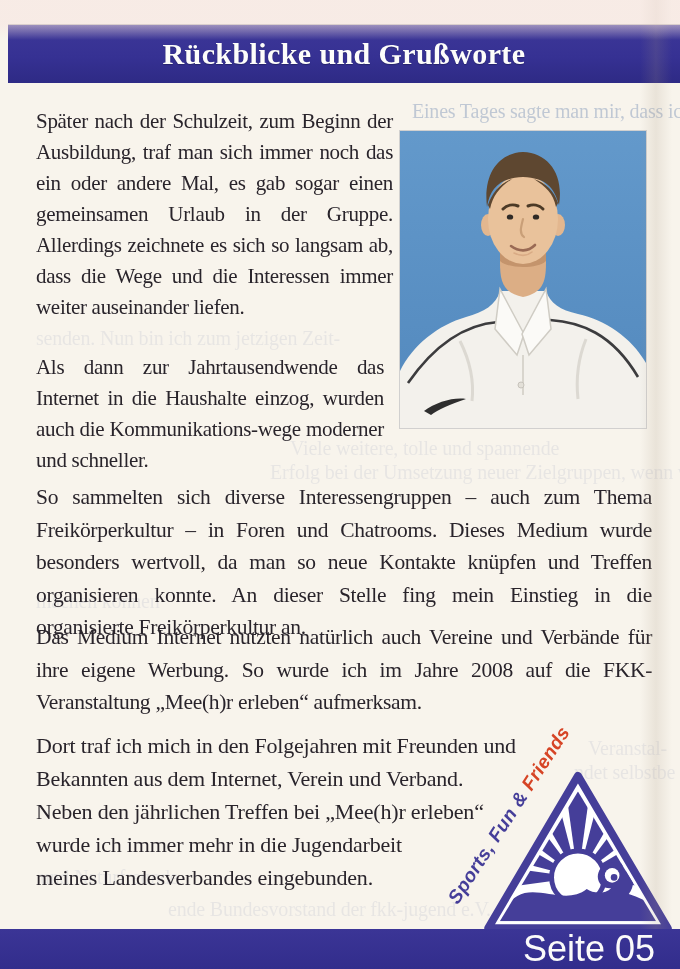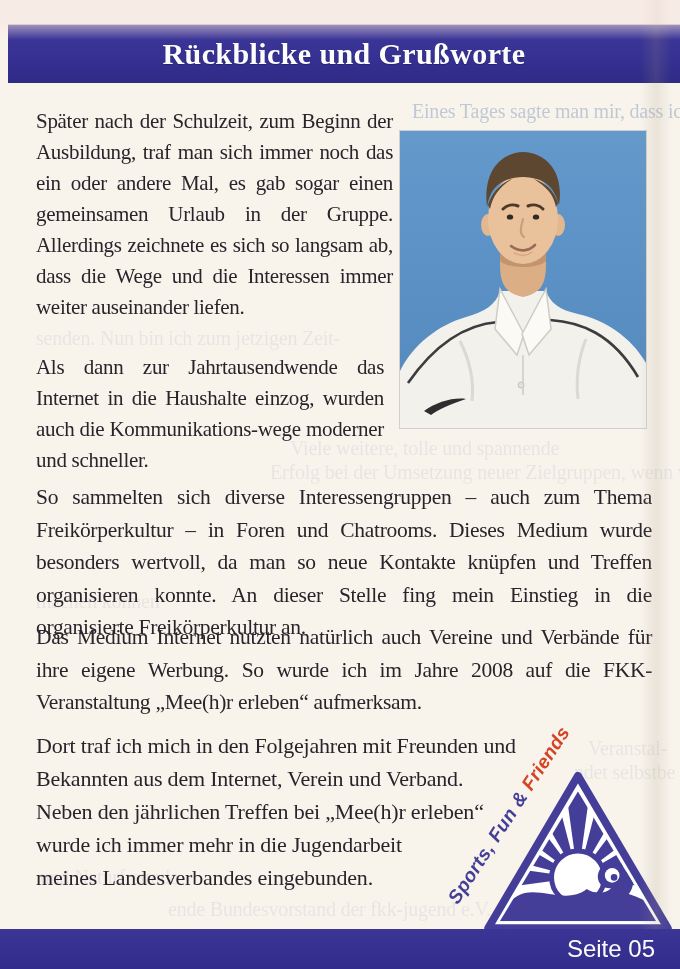--- a/index.html
+++ b/index.html
@@ -39,21 +39,21 @@
   .logo-rotated-text { position:absolute; left:462px; top:886px; z-index:4;
     transform:rotate(-57deg); transform-origin:left bottom;
     font-family:"Liberation Sans", sans-serif; font-weight:bold; font-style:italic;
     font-size:19px; letter-spacing:.4px; white-space:nowrap; }
   .logo-rotated-text .t-navy { color:#453e99; }
   .logo-rotated-text .t-red  { color:#d64425; }
 
   .footer-bar { position:absolute; left:0; right:0; bottom:0; height:40px; z-index:6;
     background:linear-gradient(180deg,#3b3596, #322d8c); }
   .footer-label { position:absolute; right:25px; top:0; color:#fbfbfa;
-    font-family:"Liberation Sans", sans-serif; font-size:24px; line-height:40px; }
+    font-family:"Liberation Sans", sans-serif; font-size:36px; line-height:40px; }
 
   
   .ghost { position:absolute; z-index:1; color:#7d88ae; opacity:.13; filter:blur(.6px);
     font-size:20px; letter-spacing:-.2px; white-space:nowrap; }
   .g1 { left:412px; top:100px; color:#5b79a8; opacity:.35; }
   .g2 { left:36px;  top:327px; }
   .g3 { left:290px; top:437px; }
   .g4 { left:270px; top:461px; }
   .g5 { left:36px;  top:590px; }
   .g6 { left:588px; top:737px; }

